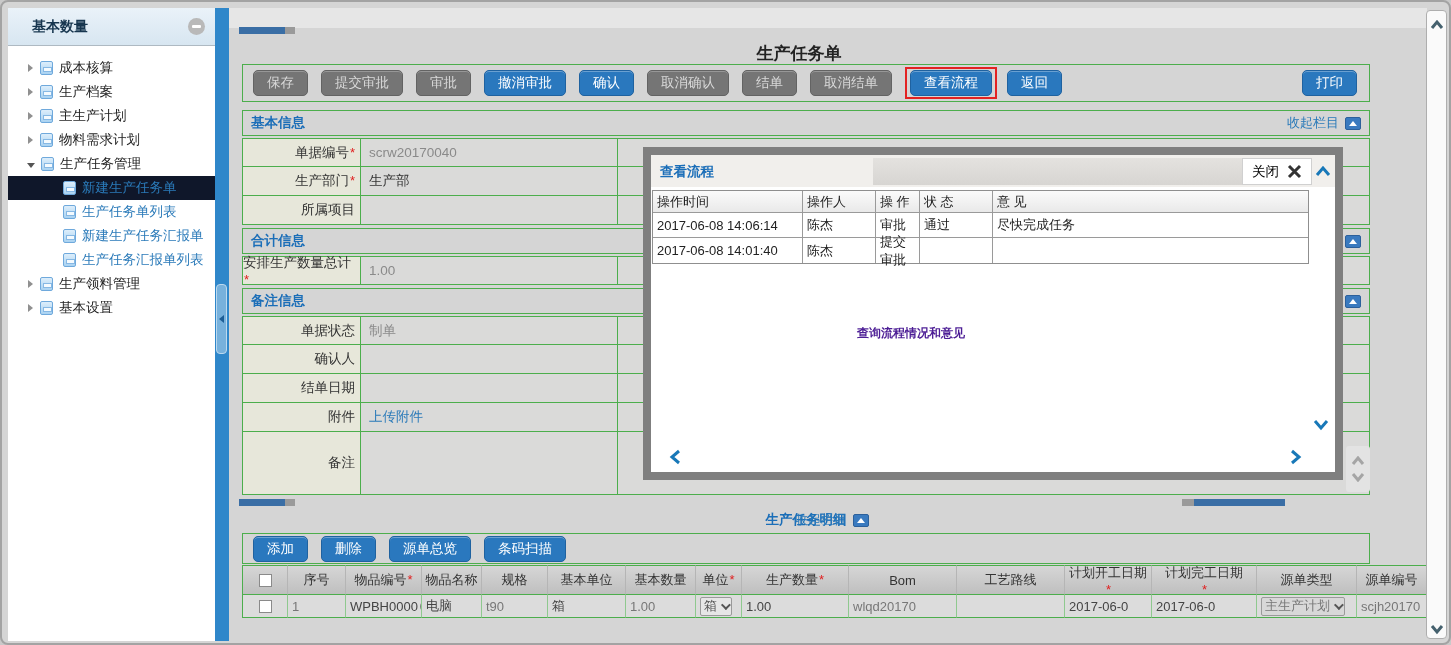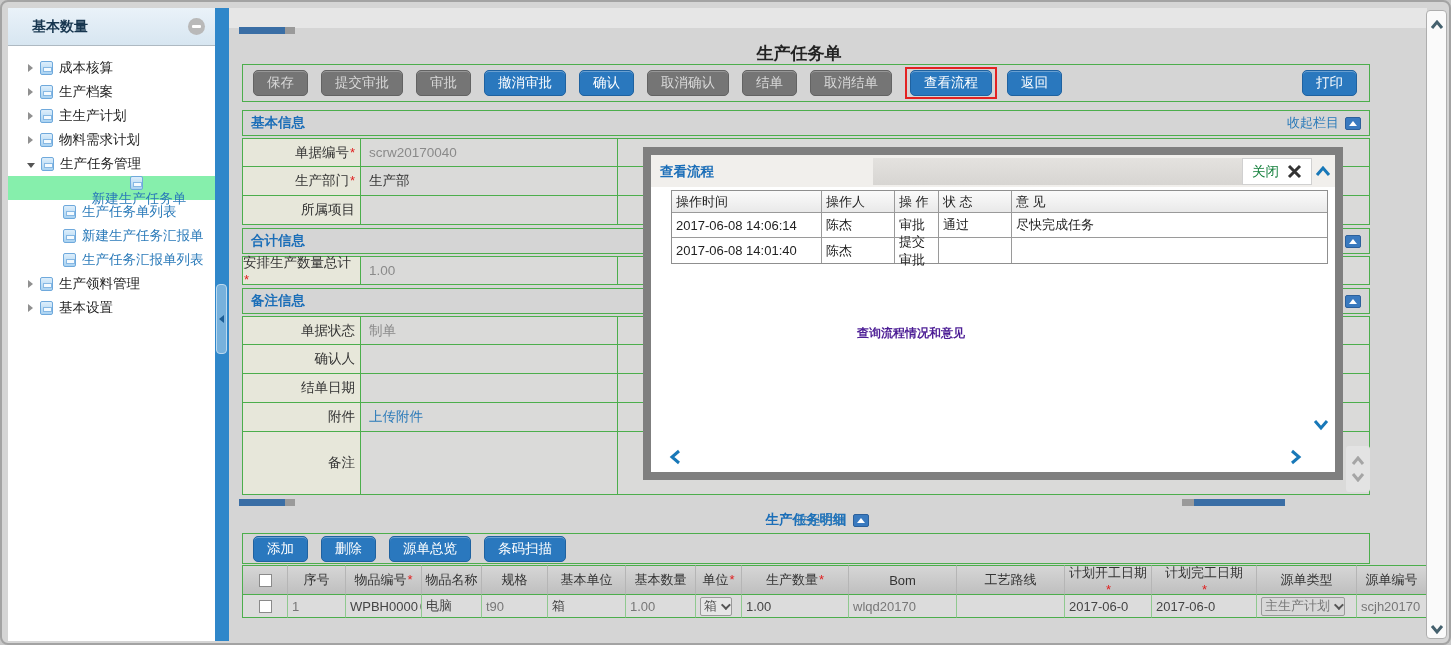--- a/index.html
+++ b/index.html
@@ -17,21 +17,21 @@
   .sb-list{ padding-top:10px; }
   .sb-item{ height:24px; display:flex; align-items:center; font-size:13.5px; color:#222; cursor:default; }
   .sb-item .tri-r{ width:0;height:0;border-top:4px solid transparent;border-bottom:4px solid transparent;
                    border-left:5px solid #909090; margin-left:20px; margin-right:7px; }
   .sb-item .tri-d{ width:0;height:0;border-left:4px solid transparent;border-right:4px solid transparent;
                    border-top:5px solid #555; margin-left:19px; margin-right:6px; margin-top:2px;}
   .page-icon{ width:13px; height:14px; background:linear-gradient(#ddeefb,#a9d2f1); border:1px solid #6fa9dc;
               border-radius:2px; margin-right:6px; position:relative; flex:none;}
   .page-icon::after{ content:""; position:absolute; left:2px; bottom:2px; width:7px; height:3px; background:#f4fafe; border:1px solid #86b8e4; }
   .sb-item.child{ padding-left:55px; color:#2a7ab9; }
-  .sb-item.child.selected{ background:#86efac;flex-direction:column; }
+  .sb-item.child.selected{ background:#0f172a; }
 
   
   #splitter{ position:absolute; left:213px; top:6px; width:14px; height:633px; background:#2f87ca; }
   #splitter .handle{ position:absolute; left:1px; top:276px; width:11px; height:70px; background:rgba(255,255,255,.35);
                      border:1px solid #bcd9ef; border-radius:4px; display:flex;align-items:center;justify-content:center;}
   #splitter .handle i{ width:0;height:0;border-top:4px solid transparent;border-bottom:4px solid transparent;border-right:5px solid #1d5e96; display:block;}
 
   
   #main{ position:absolute; left:227px; top:6px; width:1198px; height:633px; background:#d5d5d5; }
   #main-topstrip{ position:absolute; left:0; top:0; width:100%; height:20px; background:#e6e6e6; }
@@ -96,22 +96,22 @@
   .dark{ color:#444; }
 
   
   #modal{ position:absolute; left:641px; top:145px; width:700px; height:333px; border:8px solid #7f7f7f; background:#fff; z-index:50; }
   #modal-inner{ position:relative; width:684px; height:317px; background:#fff; }
   #modal-titlebar{ position:absolute; left:0; top:0; width:100%; height:32px; background:#f1efec; }
   #modal-title{ position:absolute; left:9px; top:8px; font-size:13.5px; font-weight:bold; color:#1b6eb8; }
   #modal-strip{ position:absolute; left:222px; top:3px; width:369px; height:27px; background:linear-gradient(#e4e2df,#d7d5d2); }
   #modal-closebox{ position:absolute; left:591px; top:3px; width:70px; height:27px; background:#fff; border:1px solid #d0d0d0;
                    display:flex; align-items:center; justify-content:center; gap:8px; }
-  #modal-closebox .close-label{ font-size:13.5px; color:#15803d; cursor:pointer;}
-  .mtable{ position:absolute; left:20px; top:35px; width:657px; border:1px solid #8f8f8f; }
+  #modal-closebox .close-label{ font-size:13.5px; color:#000000; cursor:pointer;}
+  .mtable{ position:absolute; left:1px; top:35px; width:657px; border:1px solid #8f8f8f; }
   .mrow{ display:flex; }
   .mth{ background:linear-gradient(#fbfbfb,#e9e9e9); border-right:1px solid #9a9a9a; border-bottom:1px solid #9a9a9a;
         height:22px; font-size:13px; color:#222; display:flex; align-items:center; padding:0 4px; flex:none;}
   .mtd{ background:#fff; border-right:1px solid #9a9a9a; border-bottom:1px solid #9a9a9a; height:25px;
         font-size:13px; color:#222; display:flex; align-items:center; padding:0 4px; flex:none;}
   .m0{width:150px;} .m1{width:73px;} .m2{width:44px;} .m3{width:73px;} .m4{width:315px; border-right:none;}
   .mrow:last-child .mtd{ border-bottom:none; }
   #modal-note{ position:absolute; left:206px; top:170px; font-size:12px; font-weight:bold; color:#4c1d95; }
   .blue-arrow{ position:absolute; width:16px; height:14px; cursor:pointer;}
 

